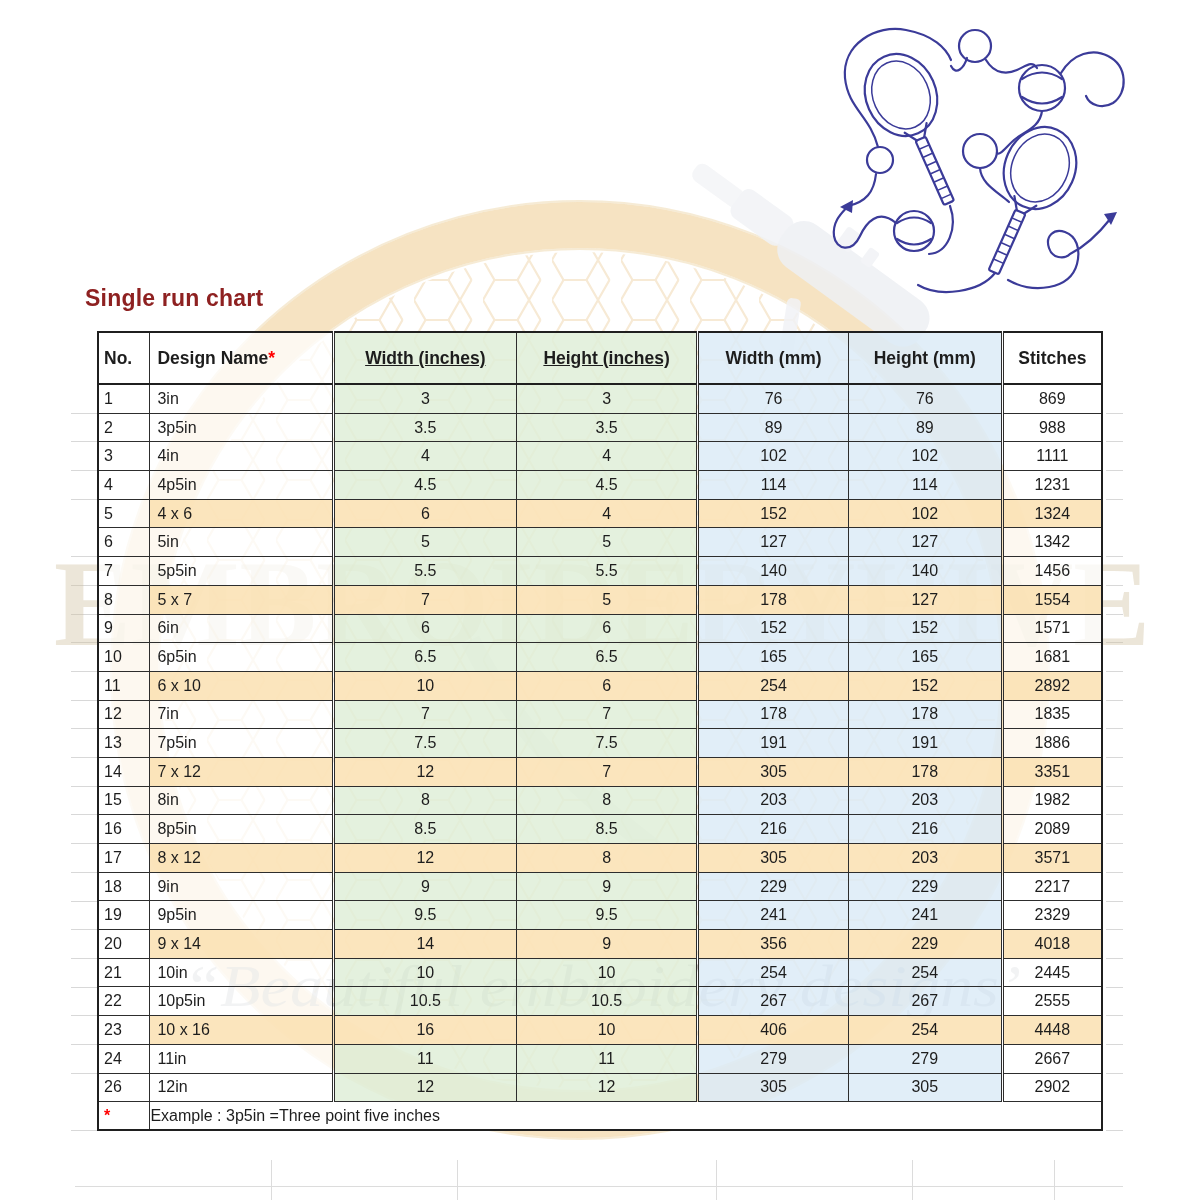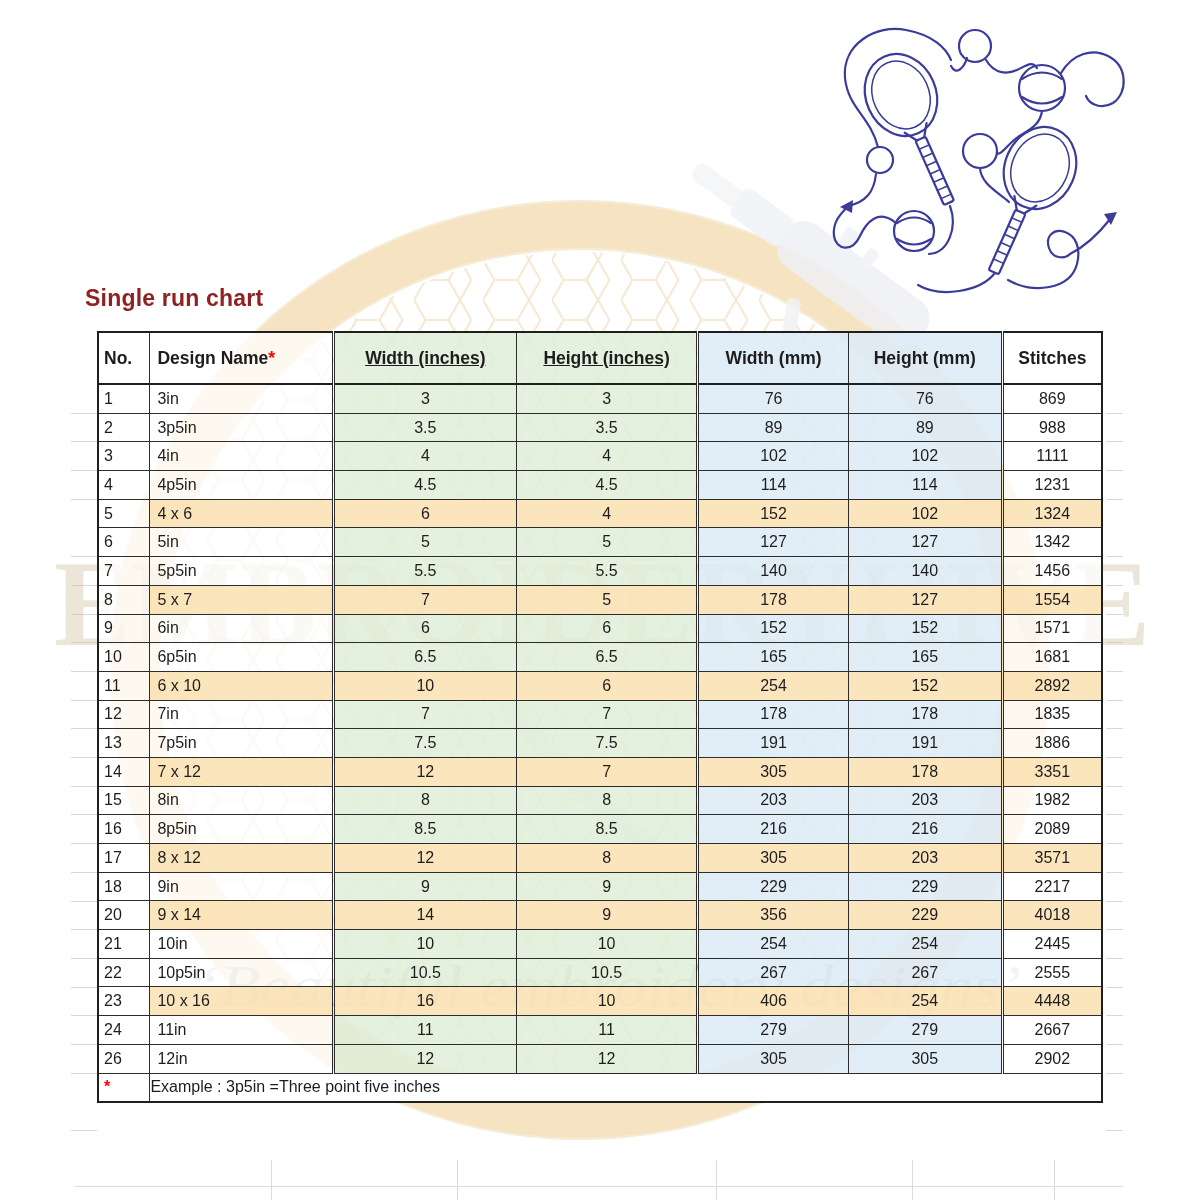--- a/index.html
+++ b/index.html
@@ -334,20 +334,29 @@
       </tr>
       <tr>
         <td class="c0">18</td>
         <td class="c1">9in</td>
         <td class="c2 g">9</td>
         <td class="c3 g">9</td>
         <td class="c4 b">229</td>
         <td class="c5 b">229</td>
         <td class="c6">2217</td>
       </tr>
+      <tr>
+        <td class="c0">19</td>
+        <td class="c1">9p5in</td>
+        <td class="c2 g">9.5</td>
+        <td class="c3 g">9.5</td>
+        <td class="c4 b">241</td>
+        <td class="c5 b">241</td>
+        <td class="c6">2329</td>
+      </tr>
       <tr class="hl">
         <td class="c0">20</td>
         <td class="c1">9 x 14</td>
         <td class="c2 g">14</td>
         <td class="c3 g">9</td>
         <td class="c4 b">356</td>
         <td class="c5 b">229</td>
         <td class="c6">4018</td>
       </tr>
       <tr>

